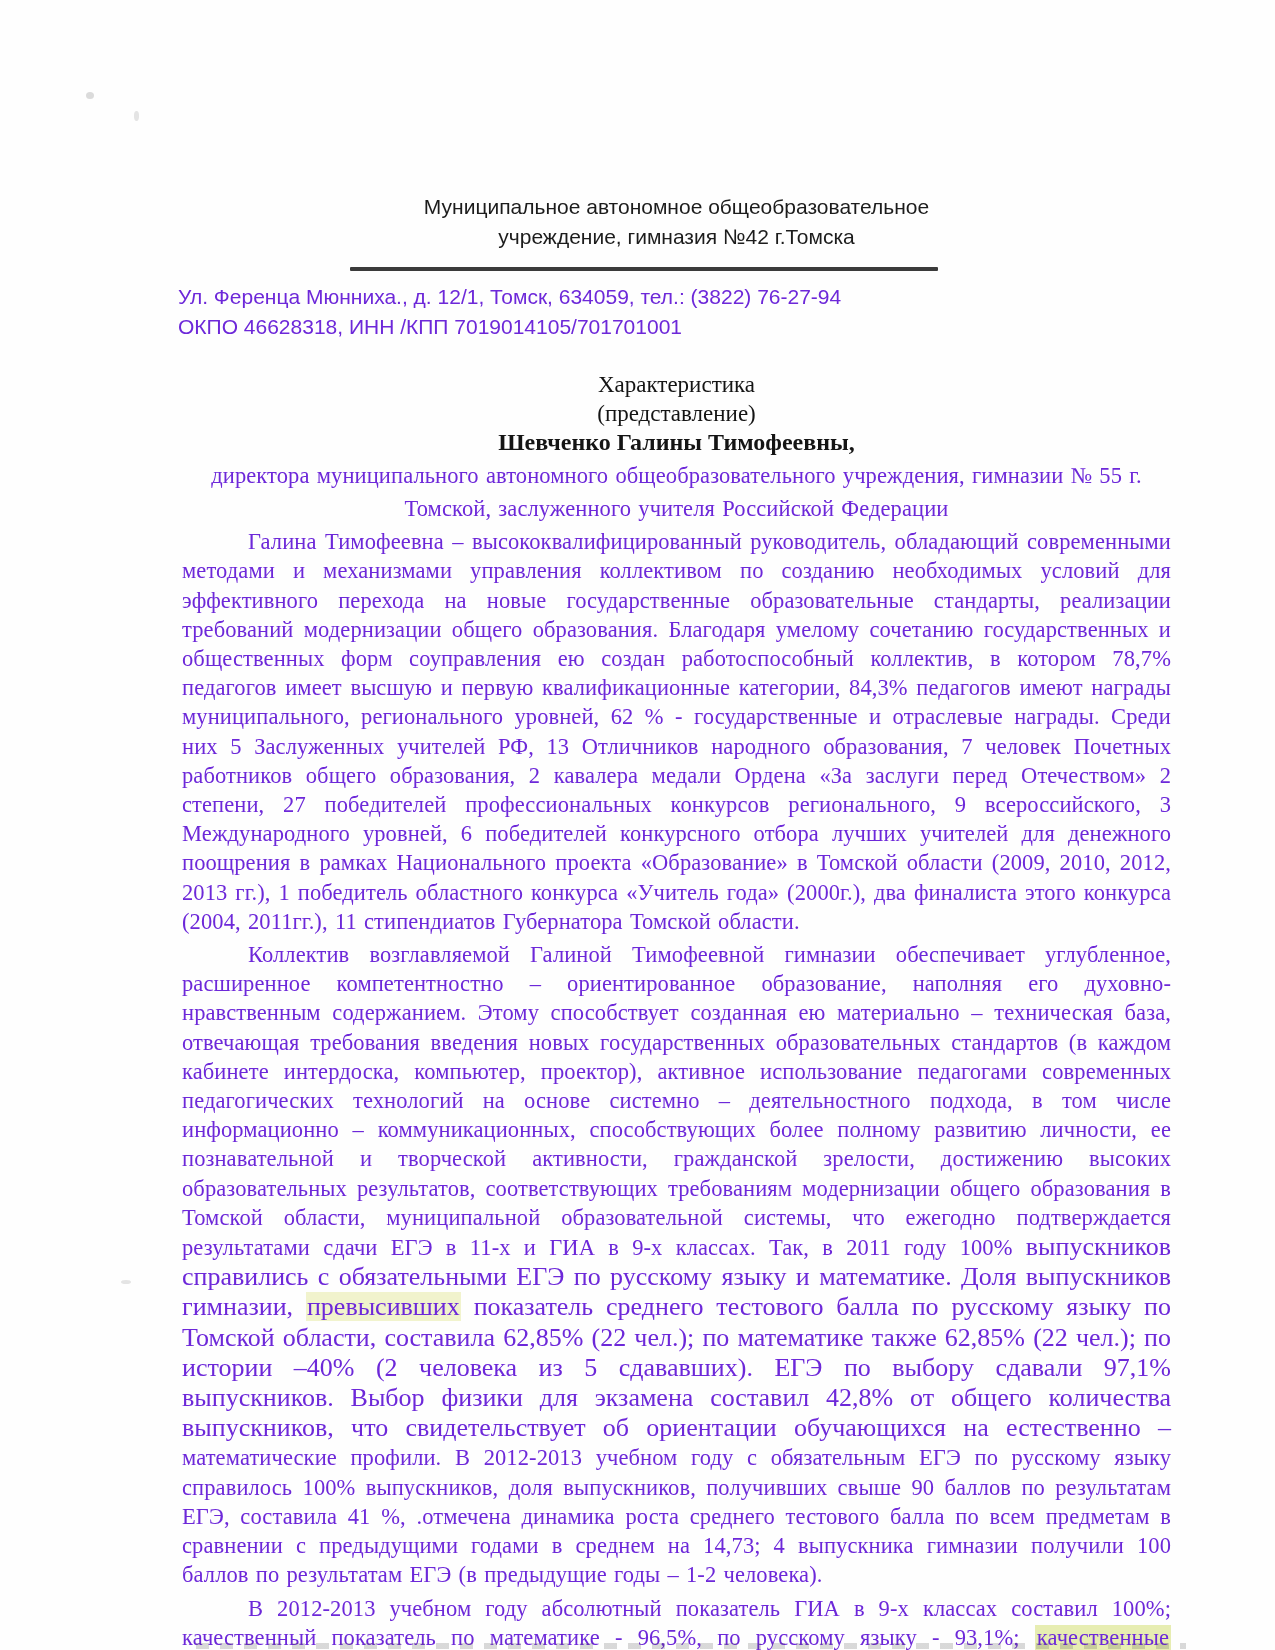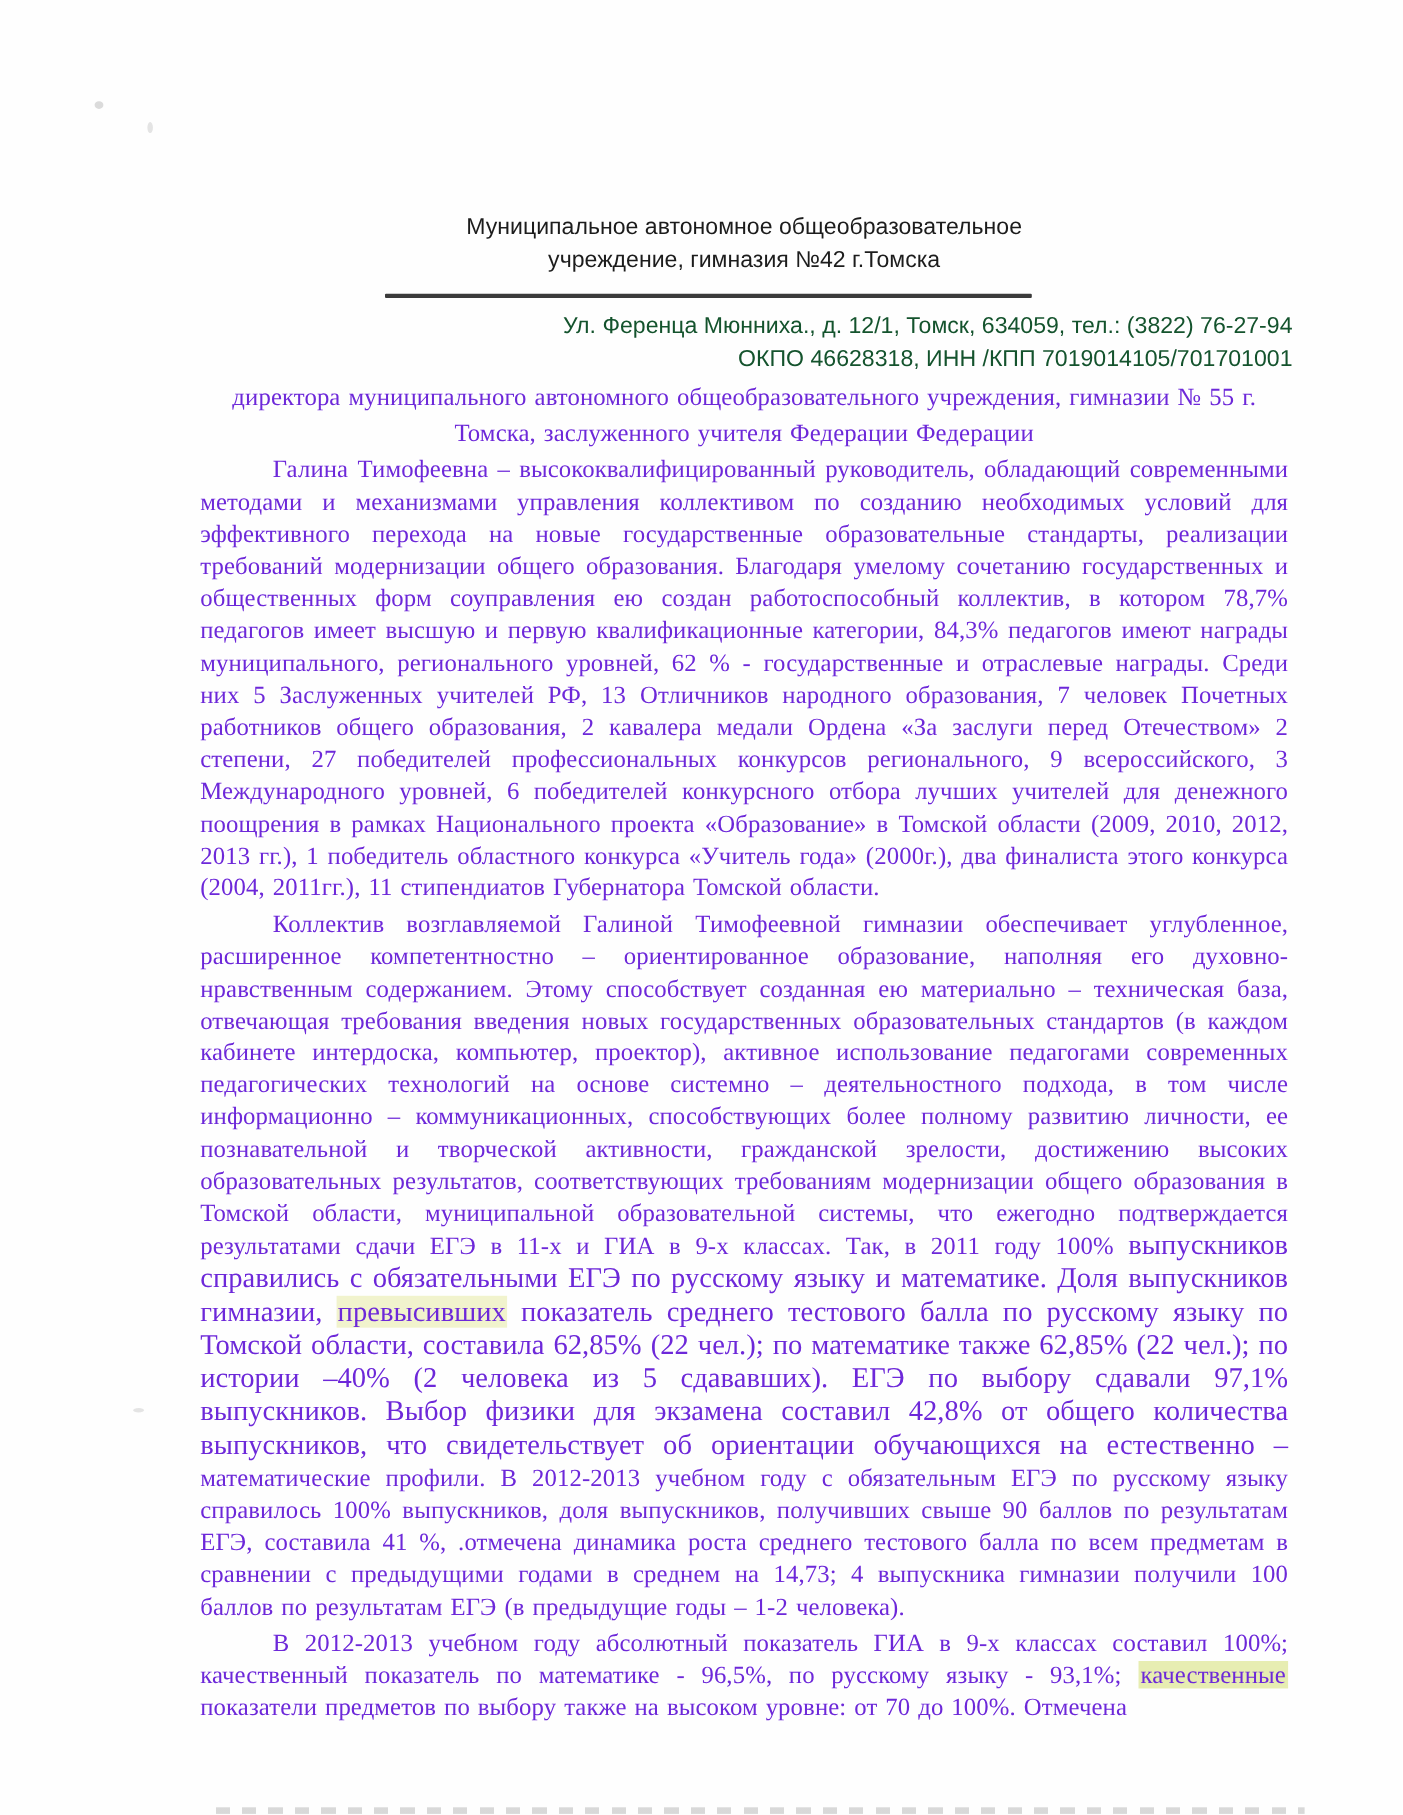--- a/index.html
+++ b/index.html
@@ -32,25 +32,25 @@
   .rule {
     height: 4px;
     width: 588px;
     margin-top: 15px;
     margin-left: 172px;
     background: #3b3b3b;
     border-radius: 1px;
   }
   .address {
     margin-top: 11px;
-    text-align: right;
+    text-align: left;
     font-family: "Liberation Sans", sans-serif;
     font-size: 21px;
     line-height: 30px;
-    color: #14532d;
+    color: #6d28d9;
   }
   
   .title-block {
     margin-top: 29px;
     text-align: center;
     font-size: 23px;
     line-height: 28.6px;
     color: #141414;
   }
   .title-name {
@@ -99,24 +99,29 @@
       <div>учреждение, гимназия №42 г.Томска</div>
     </div>
 
     <div class="rule"></div>
 
     <div class="address">
       <div>Ул.  Ференца Мюнниха., д. 12/1, Томск, 634059, тел.: (3822)  76-27-94</div>
       <div>ОКПО 46628318, ИНН /КПП 7019014105/701701001</div>
     </div>
 
+    <div class="title-block">
+      <div>Характеристика</div>
+      <div>(представление)</div>
+      <div class="title-name">Шевченко Галины Тимофеевны,</div>
+    </div>
 
     <div class="body-text subtitle">
       <p>директора муниципального автономного общеобразовательного учреждения, гимназии № 55 г.</p>
-      <p>Томска, заслуженного учителя Федерации Федерации</p>
+      <p>Томской, заслуженного учителя Российской Федерации</p>
     </div>
 
     <div class="body-text">
       <p>Галина Тимофеевна – высококвалифицированный руководитель, обладающий современными методами и механизмами управления коллективом по созданию необходимых условий для эффективного перехода на новые государственные образовательные стандарты, реализации требований модернизации общего образования. Благодаря умелому сочетанию государственных и общественных форм соуправления ею создан работоспособный коллектив, в котором 78,7% педагогов имеет высшую и первую квалификационные категории,    84,3% педагогов имеют награды муниципального, регионального уровней,   62 % - государственные и отраслевые награды. Среди них 5 Заслуженных учителей  РФ, 13 Отличников народного образования, 7 человек    Почетных работников общего образования,     2 кавалера медали Ордена «За заслуги перед Отечеством» 2 степени,    27 победителей  профессиональных конкурсов регионального, 9 всероссийского, 3 Международного уровней, 6 победителей конкурсного отбора лучших учителей для денежного поощрения в рамках Национального проекта «Образование» в Томской области (2009, 2010, 2012, 2013 гг.),   1 победитель областного конкурса «Учитель года» (2000г.), два финалиста  этого конкурса (2004, 2011гг.), 11 стипендиатов Губернатора Томской области.</p>
 
       <p><span>Коллектив возглавляемой Галиной Тимофеевной гимназии обеспечивает углубленное, расширенное компетентностно – ориентированное образование, наполняя его духовно-нравственным содержанием. Этому способствует  созданная ею  материально – техническая база, отвечающая требования введения новых государственных образовательных  стандартов (в каждом кабинете интердоска, компьютер, проектор), активное использование педагогами современных педагогических технологий на основе системно – деятельностного подхода, в том числе информационно – коммуникационных, способствующих более полному развитию личности, ее познавательной и творческой активности, гражданской зрелости, достижению высоких образовательных результатов,  соответствующих требованиям модернизации общего образования в Томской области, муниципальной образовательной системы, что ежегодно подтверждается  результатами сдачи ЕГЭ в 11-х и ГИА в 9-х классах.   Так,   в 2011 году 100% </span><span class="seg-small">выпускников справились с обязательными ЕГЭ по русскому языку и математике. Доля выпускников гимназии, </span><span class="seg-small hl-soft" style="background-color: rgb(241, 243, 205);">превысивших</span><span class="seg-small"> показатель среднего тестового балла по русскому языку по Томской области, составила 62,85% (22 чел.); по математике также 62,85% (22 чел.); по истории –40% (2 человека из 5 сдававших). ЕГЭ по выбору сдавали 97,1% выпускников. Выбор физики для экзамена составил 42,8% от общего количества выпускников, что свидетельствует об ориентации обучающихся на естественно – </span><span>математические профили.  В 2012-2013 учебном году с обязательным ЕГЭ по русскому языку справилось 100% выпускников, доля выпускников, получивших свыше 90 баллов по результатам ЕГЭ, составила  41 %, .отмечена динамика роста среднего тестового балла по всем предметам в сравнении с предыдущими годами в среднем на 14,73; 4 выпускника гимназии получили 100 баллов по результатам ЕГЭ (в предыдущие годы – 1-2 человека).</span></p>
 
       <p><span>В 2012-2013 учебном году абсолютный показатель ГИА в 9-х классах составил 100%; качественный показатель по математике - 96,5%,  по русскому языку - 93,1%; </span><span class="hl" style="background-color: rgb(231, 237, 178);">качественные</span><span> показатели предметов  по выбору также на высоком уровне: от 70 до 100%. Отмечена</span></p>
     </div>
 

